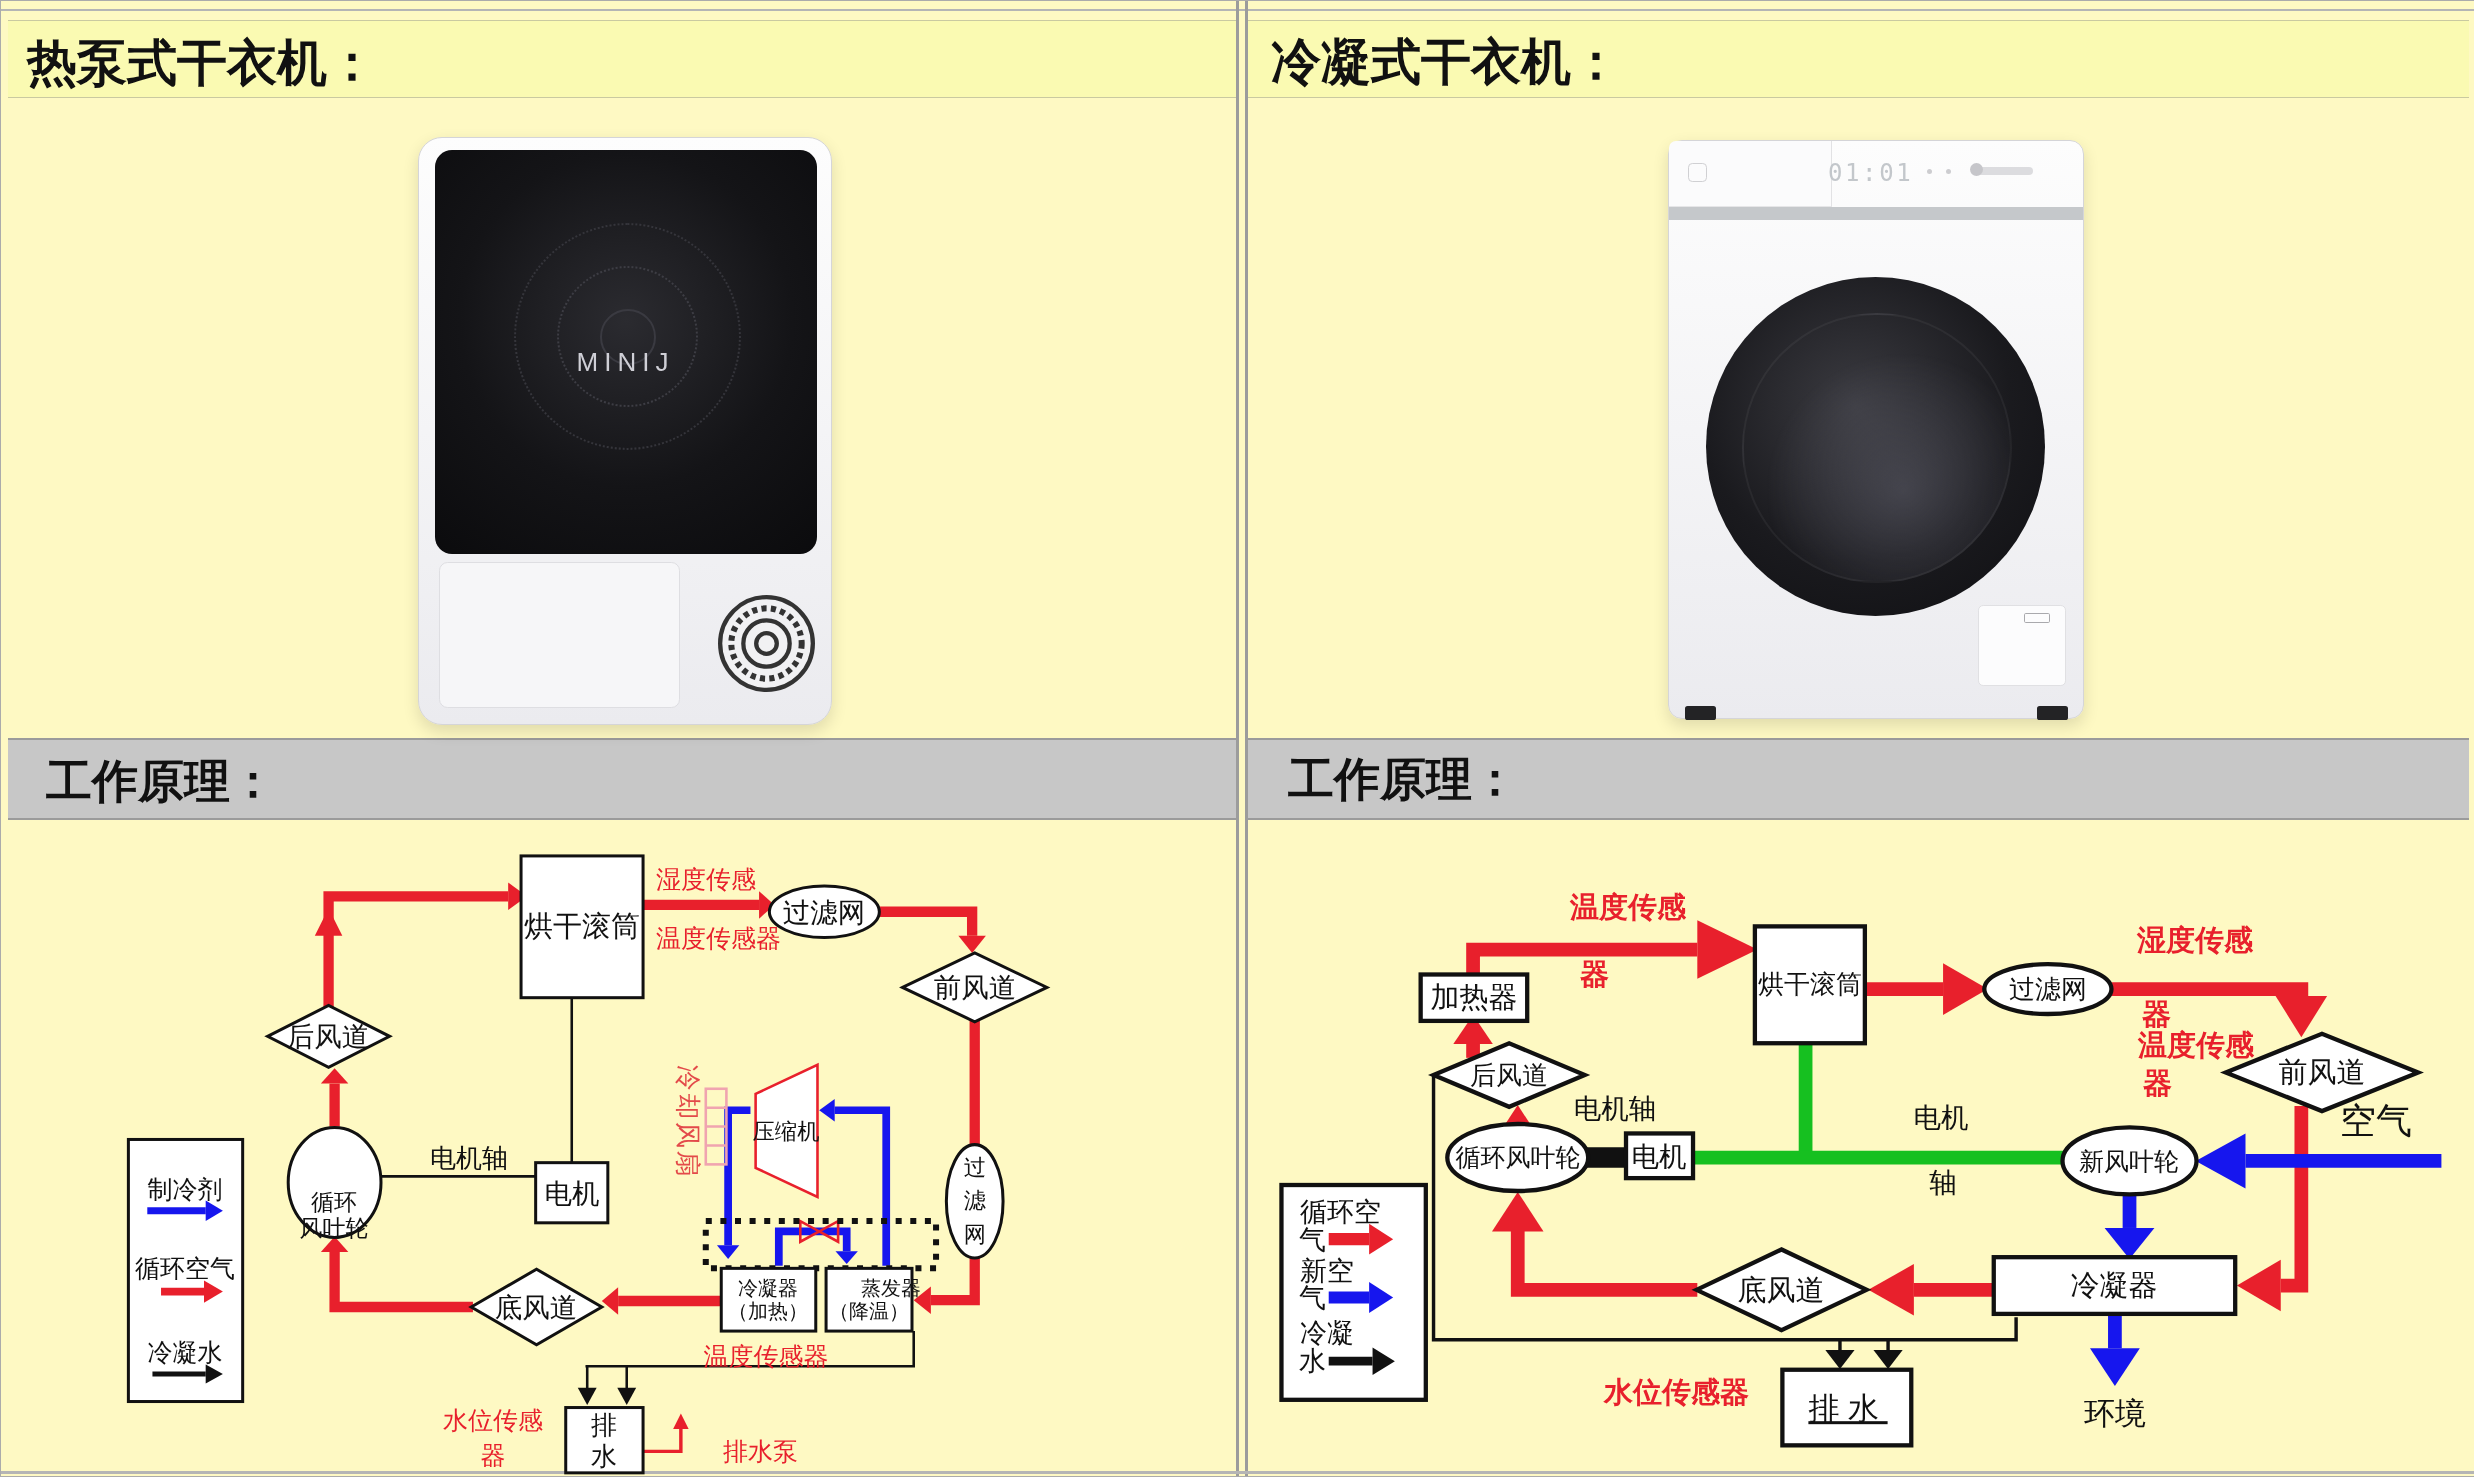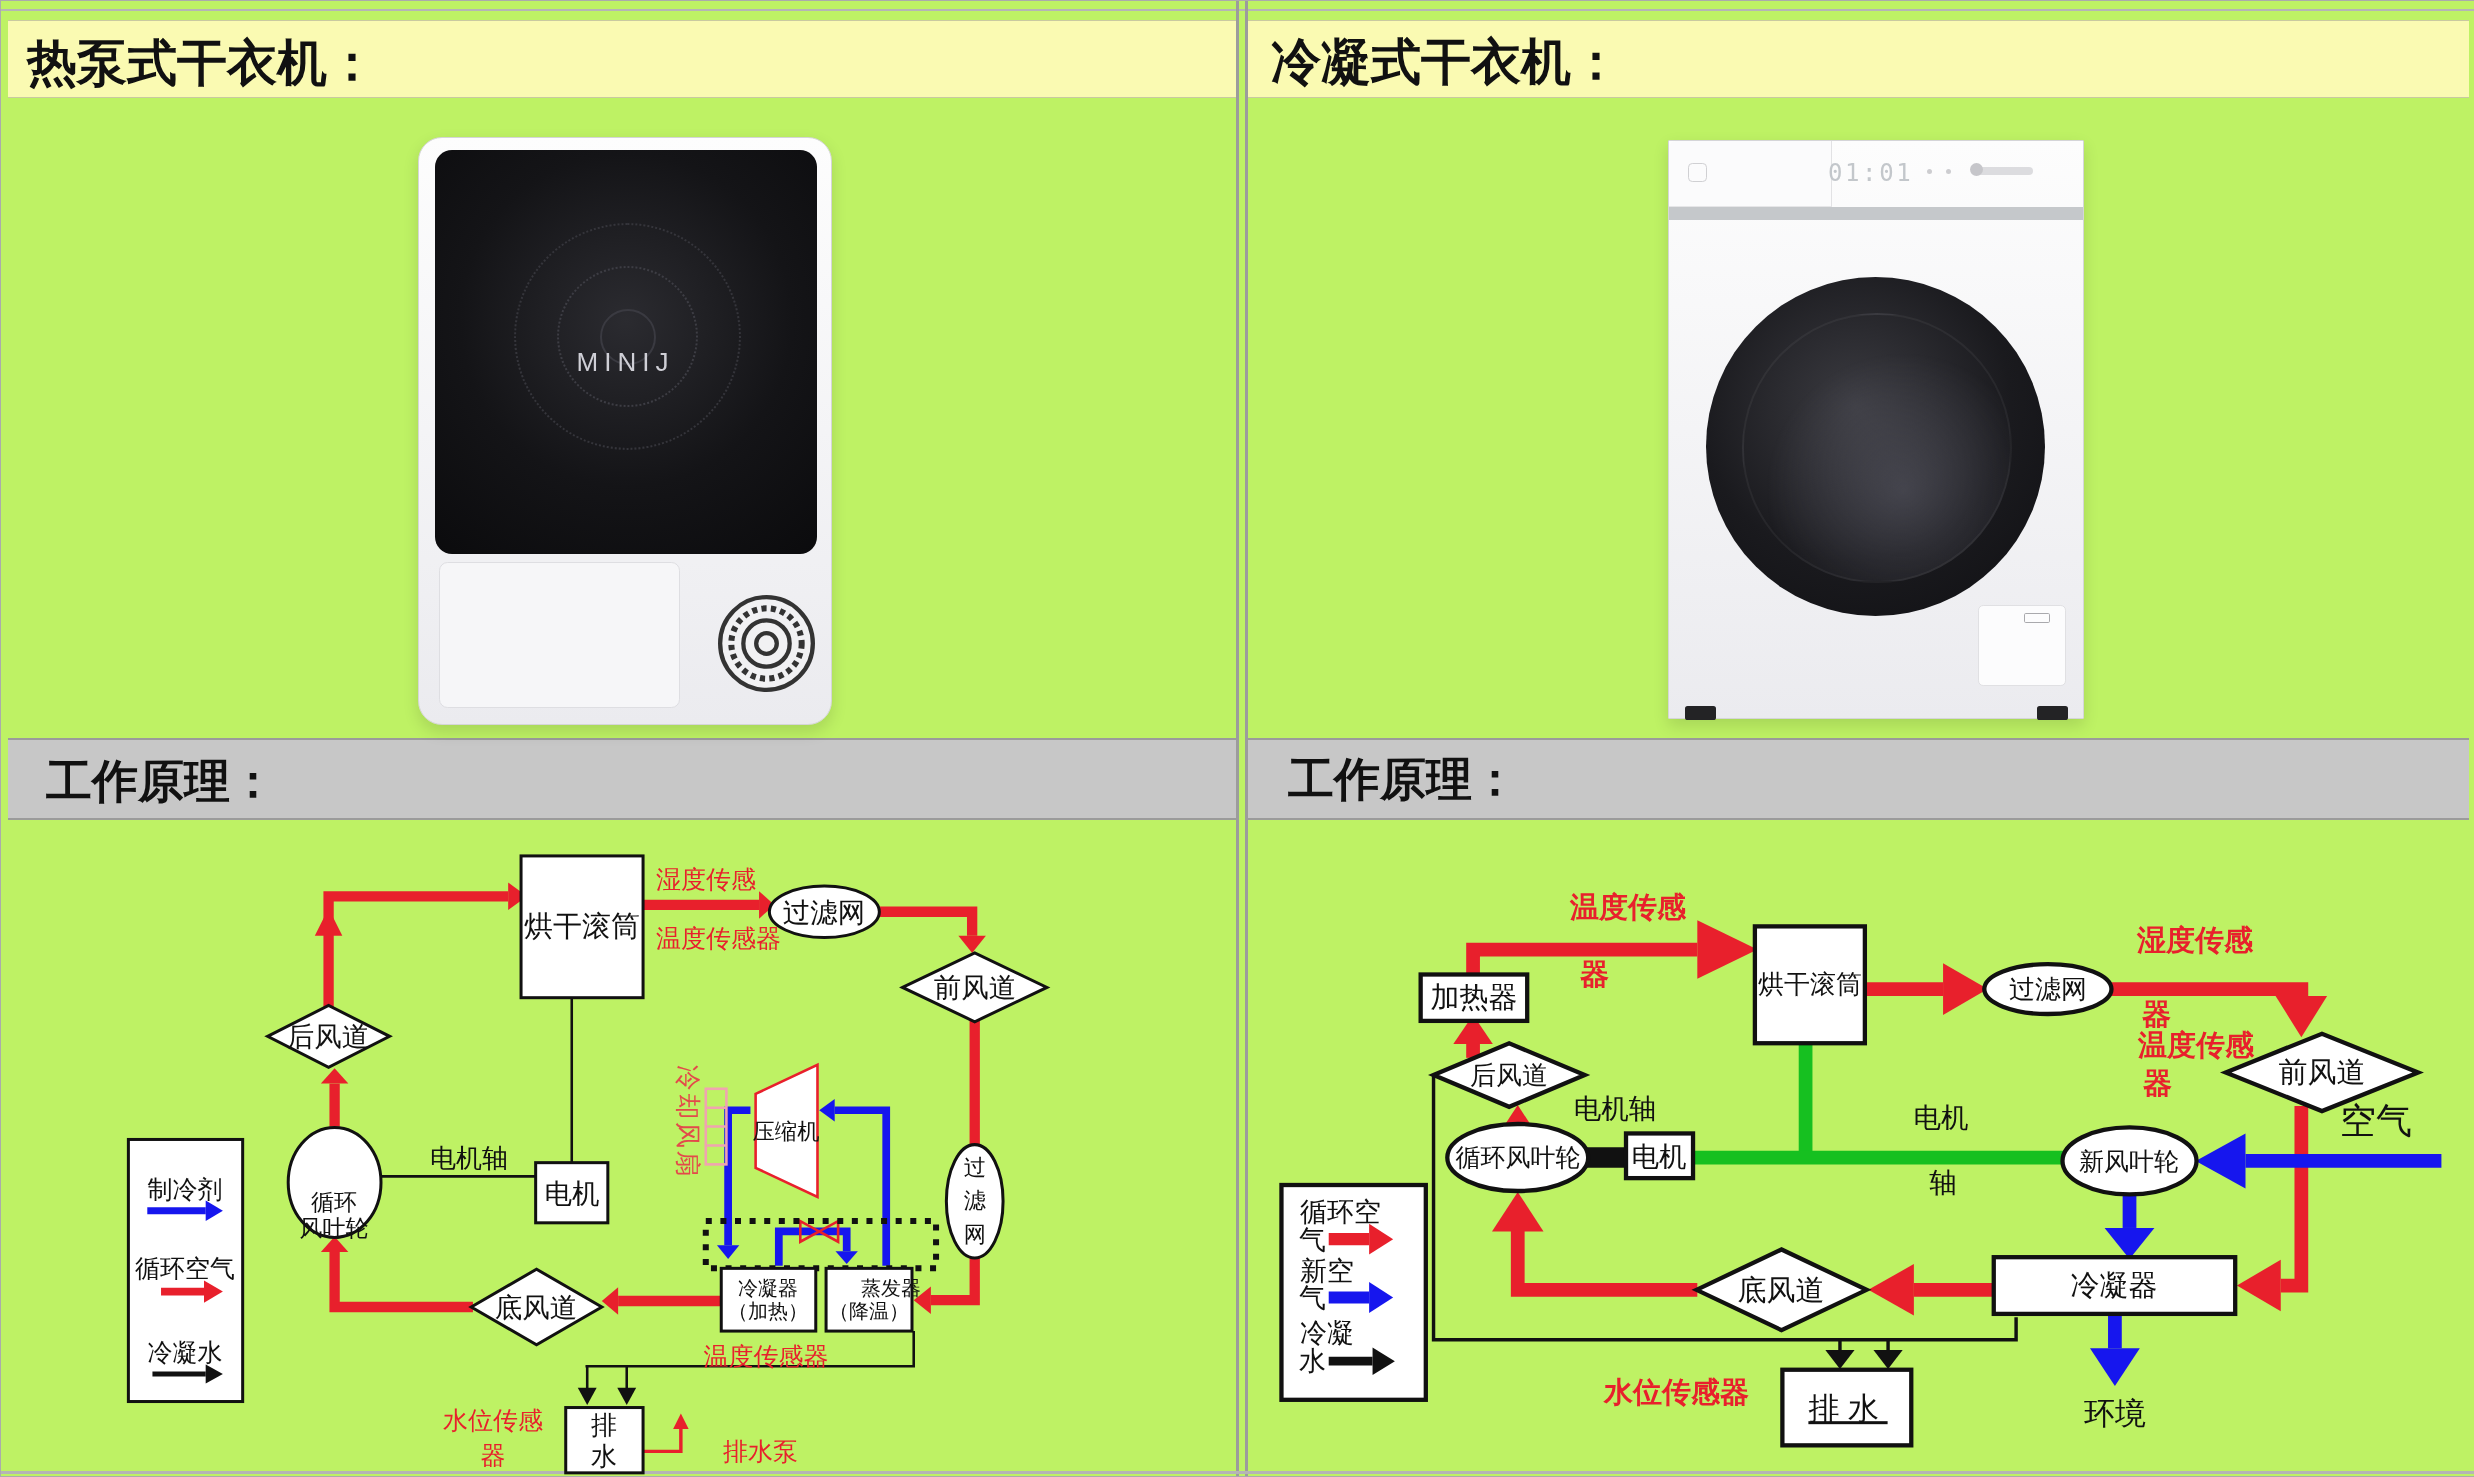--- a/index.html
+++ b/index.html
@@ -1,16 +1,16 @@
 <!DOCTYPE html>
 <html style="font-size:13.7px"><head>
 <meta charset="utf-8">
 <style>
   html,body{margin:0;padding:0;background:#fff;}
-  #stage{position:relative;width:2475px;height:1477px;background:#bef264;border:1.7px solid #ababab;box-sizing:border-box;overflow:hidden;font-family:"Liberation Sans",sans-serif;}
+  #stage{position:relative;width:2475px;height:1477px;background:#fef9c3;border:1.7px solid #ababab;box-sizing:border-box;overflow:hidden;font-family:"Liberation Sans",sans-serif;}
   .abs{position:absolute;}
   .lbl{position:absolute;white-space:nowrap;color:#111;line-height:1.15;}
   .c{transform:translate(-50%,-50%);text-align:center;}
   .red{color:#e8202c;}
   .serif{font-family:"Liberation Serif",serif;}
   .band-yellow{background:#fafab2;border-top:1.7px solid #c9c9a0;border-bottom:1.7px solid #c9c9a0;}
   .band-gray{background:#c7c7c7;border-top:2.6px solid #9b9b9b;border-bottom:2.6px solid #9b9b9b;}
   .hline{position:absolute;background:#b5b5b5;}
   .vline{position:absolute;background:#9c9c9c;}
   svg{position:absolute;left:0;top:0;}
@@ -45,21 +45,21 @@
     </div>
     <div class="abs" style="left:20px;top:424px;width:239px;height:144px;border:1.7px solid #dedee2;border-radius:8.6px;background:#f6f6f8;"></div>
     <svg style="left:296px;top:454px;" width="103" height="103" viewBox="0 0 120 120">
       <circle cx="60" cy="60" r="54" fill="#f1f1f3" stroke="#333" stroke-width="5"></circle>
       <circle cx="60" cy="60" r="41" fill="none" stroke="#333" stroke-width="7" stroke-dasharray="6 5"></circle>
       <circle cx="60" cy="60" r="27" fill="none" stroke="#333" stroke-width="5"></circle>
       <circle cx="60" cy="60" r="12" fill="none" stroke="#333" stroke-width="5"></circle>
     </svg>
   </div>
 
-  <div class="machine" style="left:1667px;top:139px;width:414px;height:577px;border-radius:1px;">
+  <div class="machine" style="left:1667px;top:139px;width:414px;height:577px;border-radius:14px;">
     <div class="abs" style="left:0;top:0;width:162px;height:65px;border-right:0.9px solid #e2e2e4;border-bottom:0.9px solid #e6e6e8;border-radius:6.9px 0 0 0;background:#fbfbfc;"></div>
     <div class="abs" style="left:19px;top:22.3px;width:17px;height:17px;border:1.7px solid #d0d0d3;border-radius:4.3px;"></div>
     <div class="lbl" style="left:159px;top:19px;color:#c3c7cb;font-size:24px;letter-spacing:2.6px;font-family:'DejaVu Sans Mono',monospace;">01:01</div>
     <div class="abs" style="left:258px;top:27.5px;width:5.2px;height:5.2px;border-radius:50%;background:#cdcdd0;"></div>
     <div class="abs" style="left:277px;top:27.5px;width:5.2px;height:5.2px;border-radius:50%;background:#cdcdd0;"></div>
     <div class="abs" style="left:302px;top:26px;width:62px;height:7.7px;border-radius:4.3px;background:#dcdcdf;"></div>
     <div class="abs" style="left:301px;top:22.3px;width:13px;height:13px;border-radius:50%;background:#c6c6ca;"></div>
     <div class="abs" style="left:0;top:66px;width:414px;height:13px;background:#c5c8cb;"></div>
     <div class="abs" style="left:37px;top:136px;width:339px;height:339px;border-radius:50%;background:radial-gradient(circle at 44% 38%,#3b3b41 0%,#1a1a1e 55%,#0f0f12 100%);">
       <div class="abs" style="left:36px;top:36px;width:266px;height:266px;border-radius:50%;border:2.6px solid rgba(255,255,255,0.05);background:radial-gradient(circle at 60% 66%,rgba(105,105,118,0.45) 0%,rgba(0,0,0,0) 58%);"></div>

